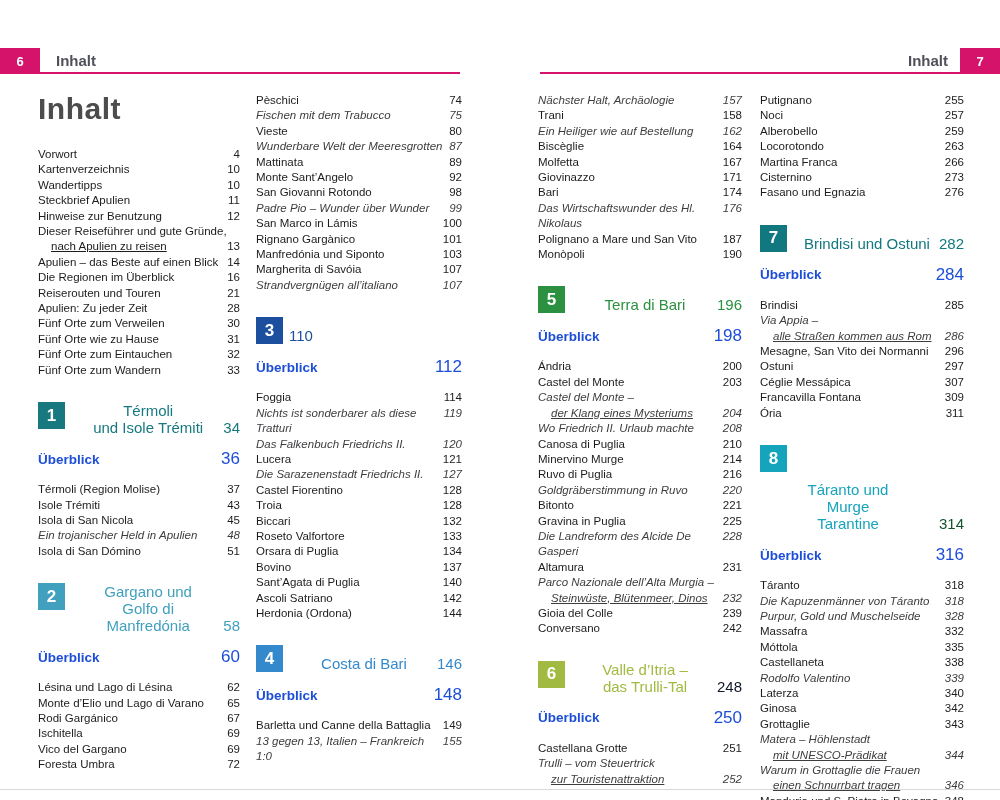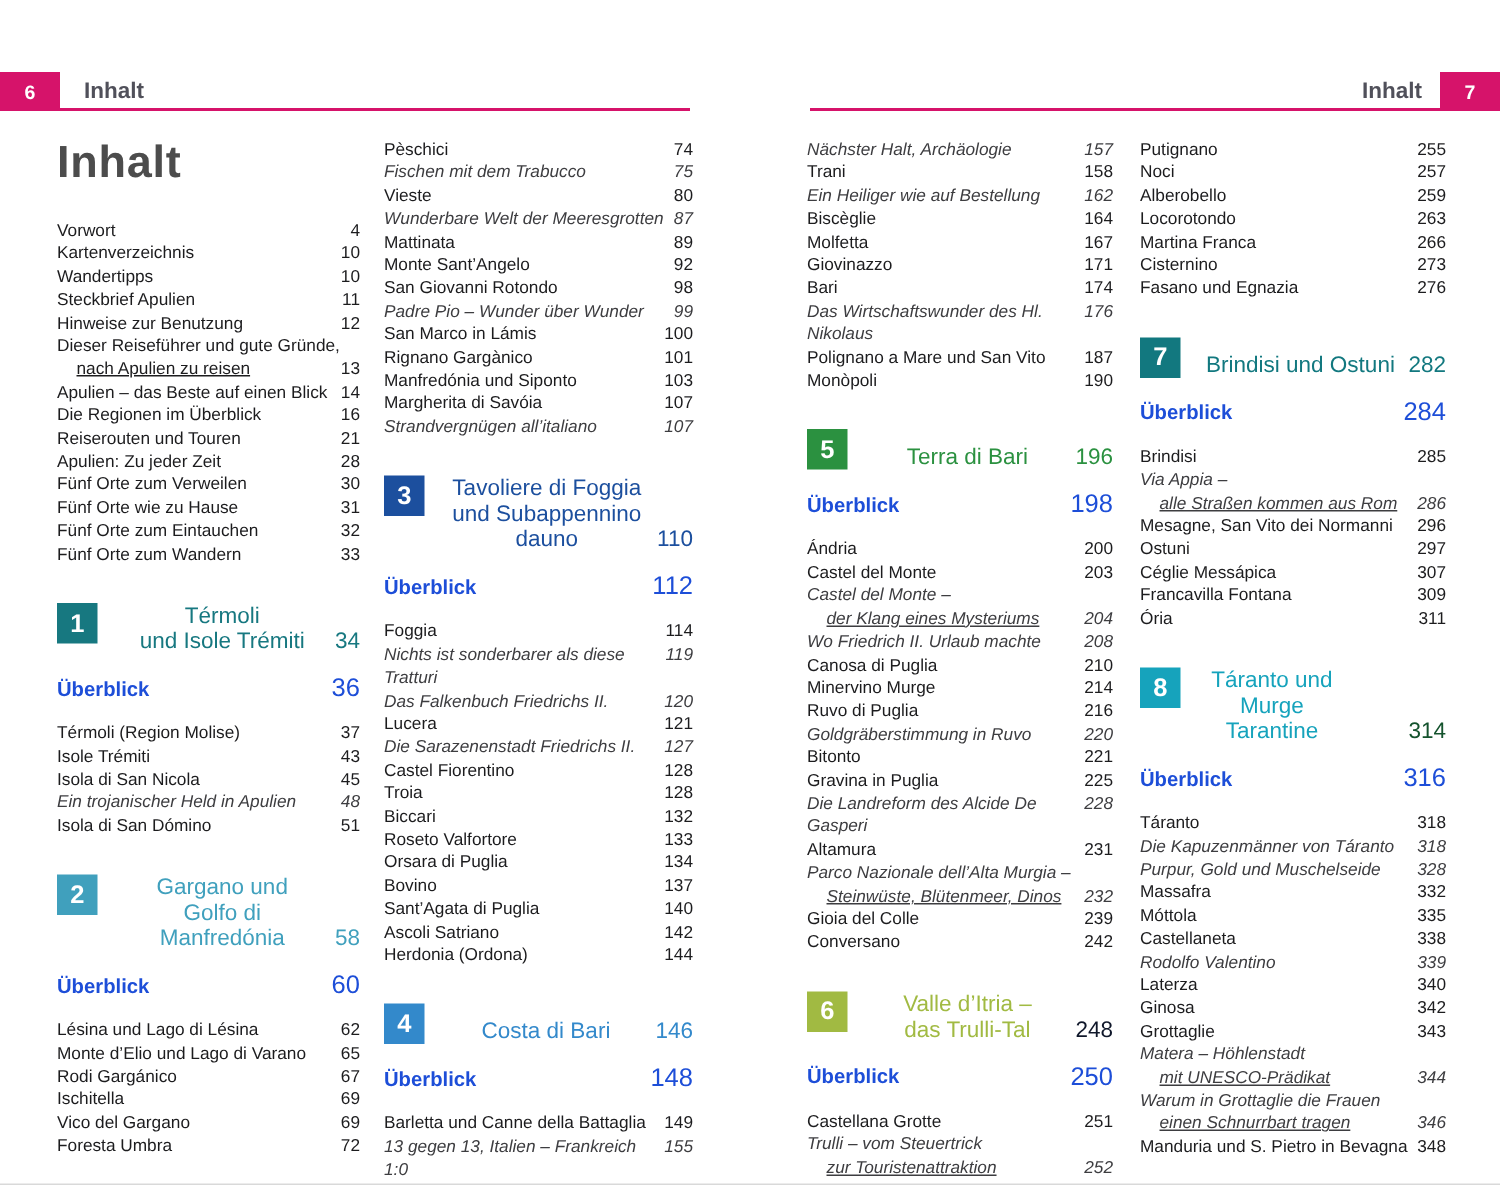--- a/index.html
+++ b/index.html
@@ -245,25 +245,20 @@
       <div class="row">
         <span class="label">Margherita di Savóia</span>
         <span class="num">107</span>
       </div>
       <div class="row italic">
         <span class="label">Strandvergnügen all’italiano</span>
         <span class="num">107</span>
       </div>
       <div class="chapter">
         <div class="chap-box" style="background: rgb(28, 79, 158);">3</div>
-        <div class="chap-title" style="color: rgb(28, 79, 158);">
-          <div>Tavoliere di Foggia</div>
-          <div>und Subappennino</div>
-          <div>dauno</div>
-        </div>
         <div class="chap-page" style="color: rgb(28, 79, 158);">110</div>
       </div>
       <div class="uberblick">
         <span class="ub-label">Überblick</span>
         <span class="ub-page">112</span>
       </div>
       <div class="row">
         <span class="label">Foggia</span>
         <span class="num">114</span>
       </div>
@@ -551,21 +546,21 @@
       <div class="row">
         <span class="label">Francavilla Fontana</span>
         <span class="num">309</span>
       </div>
       <div class="row">
         <span class="label">Ória</span>
         <span class="num">311</span>
       </div>
       <div class="chapter">
         <div class="chap-box" style="background: rgb(22, 163, 188);">8</div>
-        <div class="chap-title" style="color: rgb(22, 163, 188);">
+        <div class="chap-title" style="color: rgb(22, 163, 188); margin-top: 36px;">
           <div>Táranto und</div>
           <div>Murge Tarantine</div>
         </div>
         <div class="chap-page" style="color: #14532d; margin-left: 44px;">314</div>
       </div>
       <div class="uberblick">
         <span class="ub-label">Überblick</span>
         <span class="ub-page">316</span>
       </div>
       <div class="row">

